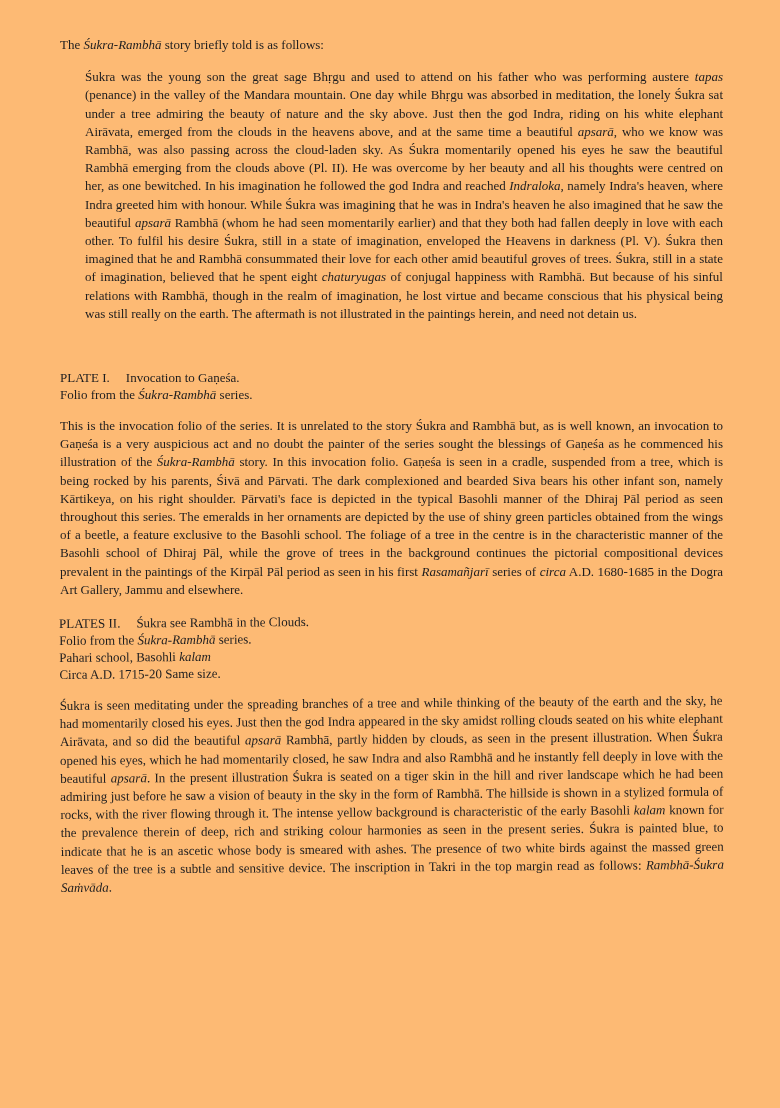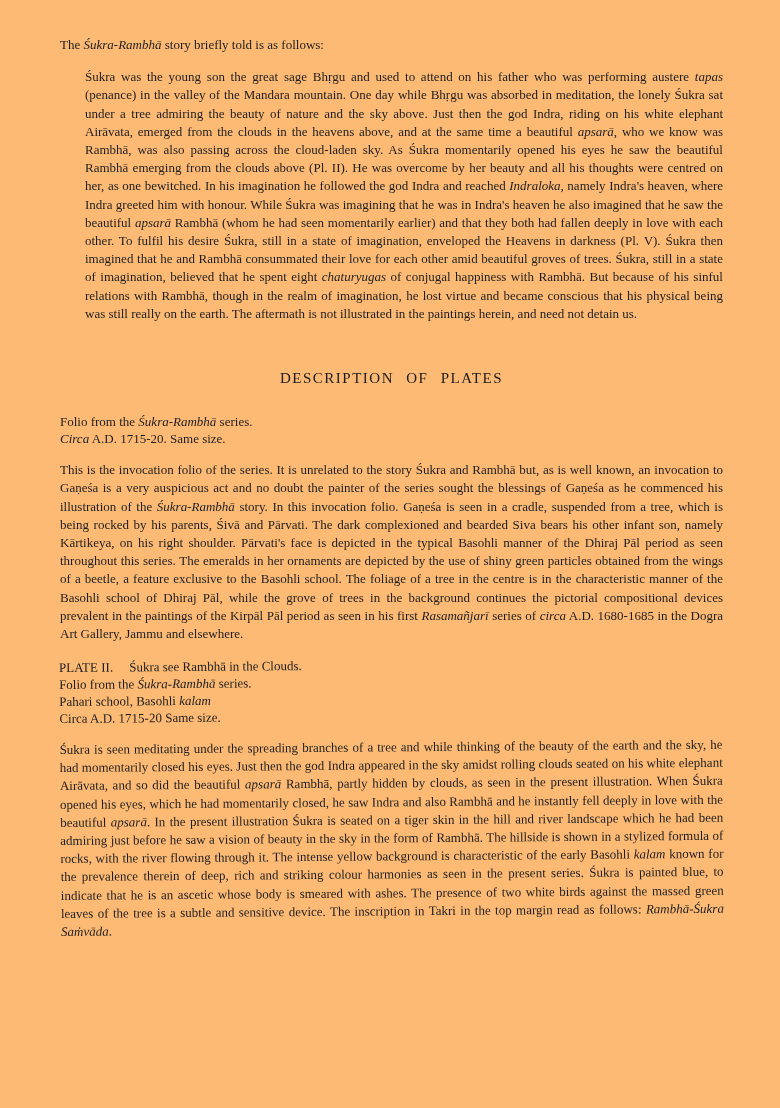--- a/index.html
+++ b/index.html
@@ -56,32 +56,31 @@
 </style>
 </head>
 <body>
 
 <div class="page">
 
   <p class="intro">The <i>Śukra-Rambhā</i> story briefly told is as follows:</p>
 
   <p class="story">Śukra was the young son the great sage Bhṛgu and used to attend on his father who was performing austere <i>tapas</i> (penance) in the valley of the Mandara mountain. One day while Bhṛgu was absorbed in meditation, the lonely Śukra sat under a tree admiring the beauty of nature and the sky above. Just then the god Indra, riding on his white elephant Airāvata, emerged from the clouds in the heavens above, and at the same time a beautiful <i>apsarā</i>, who we know was Rambhā, was also passing across the cloud-laden sky. As Śukra momentarily opened his eyes he saw the beautiful Rambhā emerging from the clouds above (Pl. II). He was overcome by her beauty and all his thoughts were centred on her, as one bewitched. In his imagination he followed the god Indra and reached <i>Indraloka</i>, namely Indra's heaven, where Indra greeted him with honour. While Śukra was imagining that he was in Indra's heaven he also imagined that he saw the beautiful <i>apsarā</i> Rambhā (whom he had seen momentarily earlier) and that they both had fallen deeply in love with each other. To fulfil his desire Śukra, still in a state of imagination, enveloped the Heavens in darkness (Pl. V). Śukra then imagined that he and Rambhā consummated their love for each other amid beautiful groves of trees. Śukra, still in a state of imagination, believed that he spent eight <i>chaturyugas</i> of conjugal happiness with Rambhā. But because of his sinful relations with Rambhā, though in the realm of imagination, he lost virtue and became conscious that his physical being was still really on the earth. The aftermath is not illustrated in the paintings herein, and need not detain us.</p>
 
-  <h2 class="heading">DESCRIPTION OF PLATES</h2>
 
   <div class="caption">
+    <p><span class="plate-label">PLATE I.</span><span>Invocation to Gaṇeśa.</span></p>
     <p>Folio from the <i>Śukra-Rambhā</i> series.</p>
-    <p><i>Circa</i> A.D. 1715-20. Same size.</p>
   </div>
 
   <p class="body-para">This is the invocation folio of the series. It is unrelated to the story Śukra and Rambhā but, as is well known, an invocation to Gaṇeśa is a very auspicious act and no doubt the painter of the series sought the blessings of Gaṇeśa as he commenced his illustration of the <i>Śukra-Rambhā</i> story. In this invocation folio. Gaṇeśa is seen in a cradle, suspended from a tree, which is being rocked by his parents, Śivā and Pārvati. The dark complexioned and bearded Siva bears his other infant son, namely Kārtikeya, on his right shoulder. Pārvati's face is depicted in the typical Basohli manner of the Dhiraj Pāl period as seen throughout this series. The emeralds in her ornaments are depicted by the use of shiny green particles obtained from the wings of a beetle, a feature exclusive to the Basohli school. The foliage of a tree in the centre is in the characteristic manner of the Basohli school of Dhiraj Pāl, while the grove of trees in the background continues the pictorial compositional devices prevalent in the paintings of the Kirpāl Pāl period as seen in his first <i>Rasamañjarī</i> series of <i>circa</i> A.D. 1680-1685 in the Dogra Art Gallery, Jammu and elsewhere.</p>
 
   <div class="plate2-block">
     <div class="caption">
-      <p><span class="plate-label">PLATE II.</span><span>Śukra see Rambhā in the Clouds.</span></p>
+      <p><span class="plate-label">PLATES II.</span><span>Śukra see Rambhā in the Clouds.</span></p>
       <p>Folio from the <i>Śukra-Rambhā</i> series.</p>
       <p>Pahari school, Basohli <i>kalam</i></p>
       <p>Circa A.D. 1715-20 Same size.</p>
     </div>
     <p class="body-para">Śukra is seen meditating under the spreading branches of a tree and while thinking of the beauty of the earth and the sky, he had momentarily closed his eyes. Just then the god Indra appeared in the sky amidst rolling clouds seated on his white elephant Airāvata, and so did the beautiful <i>apsarā</i> Rambhā, partly hidden by clouds, as seen in the present illustration. When Śukra opened his eyes, which he had momentarily closed, he saw Indra and also Rambhā and he instantly fell deeply in love with the beautiful <i>apsarā</i>. In the present illustration Śukra is seated on a tiger skin in the hill and river landscape which he had been admiring just before he saw a vision of beauty in the sky in the form of Rambhā. The hillside is shown in a stylized formula of rocks, with the river flowing through it. The intense yellow background is characteristic of the early Basohli <i>kalam</i> known for the prevalence therein of deep, rich and striking colour harmonies as seen in the present series. Śukra is painted blue, to indicate that he is an ascetic whose body is smeared with ashes. The presence of two white birds against the massed green leaves of the tree is a subtle and sensitive device. The inscription in Takri in the top margin read as follows: <i>Rambhā-Śukra Saṁvāda</i>.</p>
   </div>
 
 </div>
 
 </body></html>

